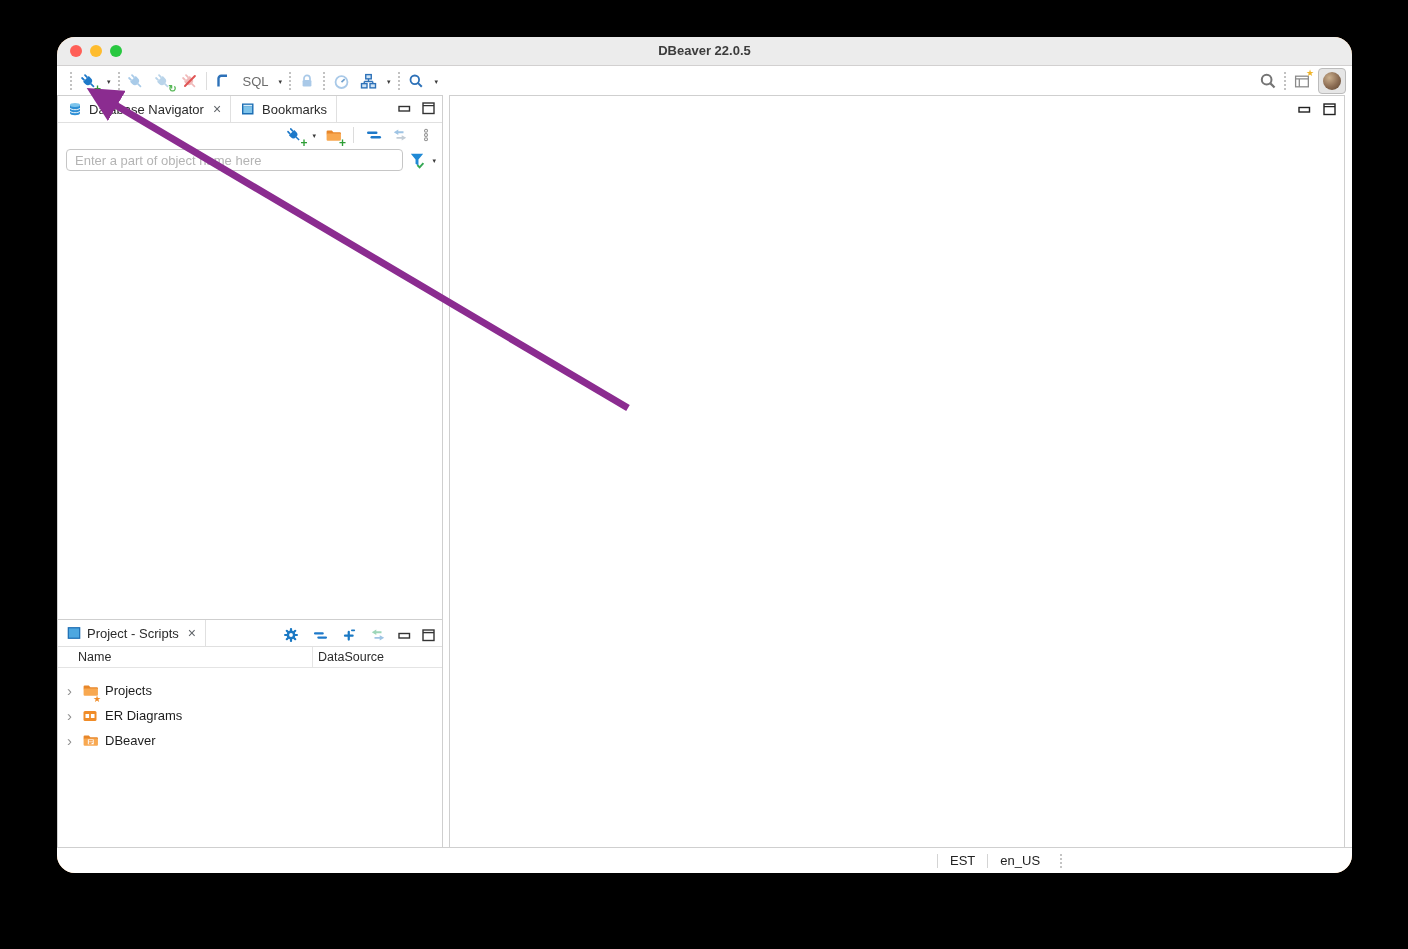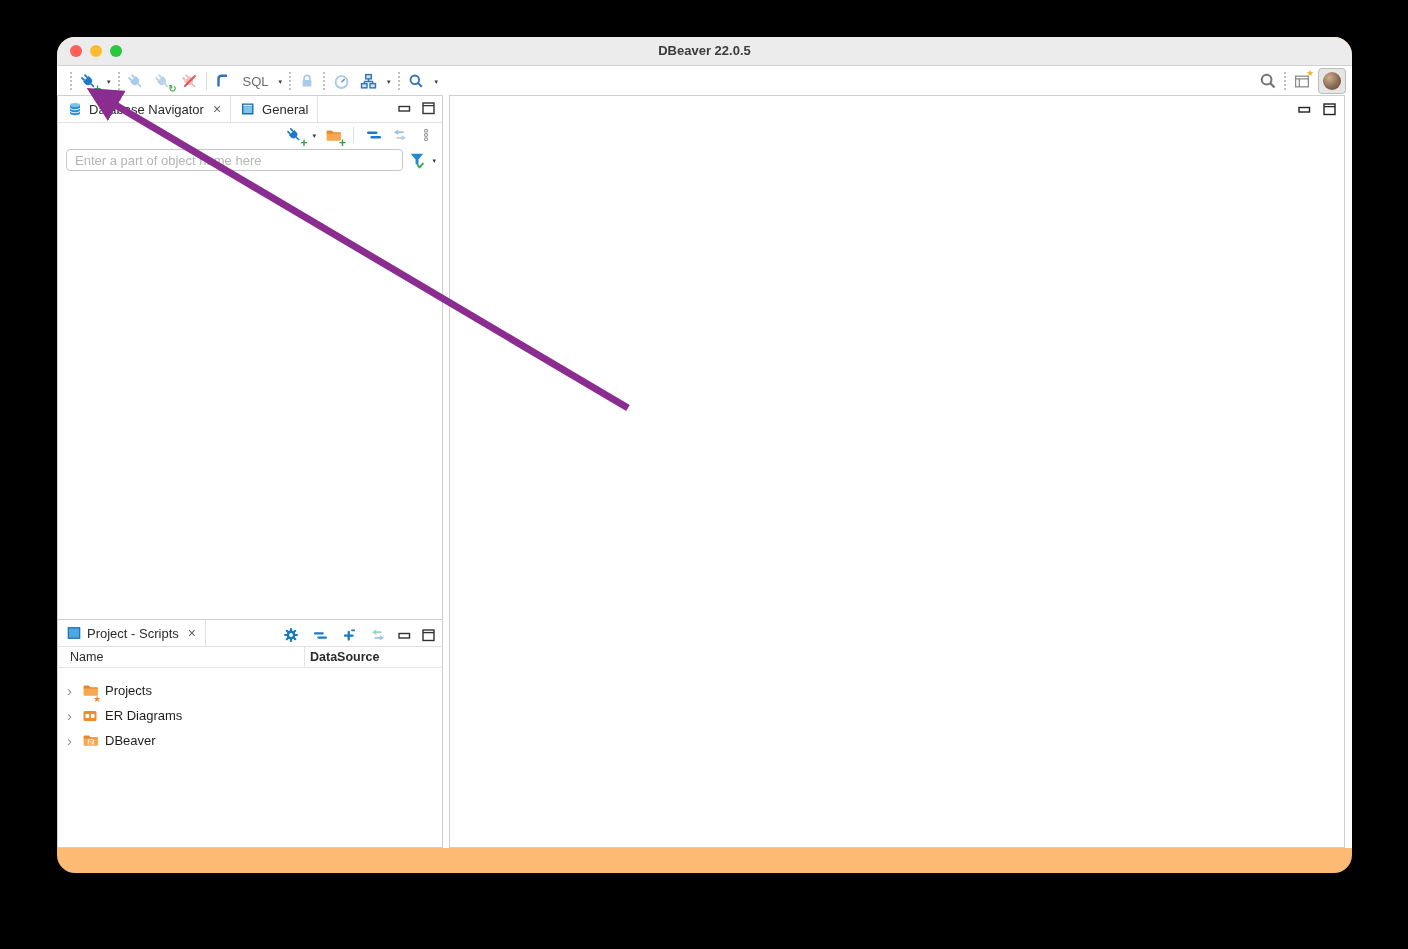--- a/index.html
+++ b/index.html
@@ -48,22 +48,22 @@
   .panel-minmax{position:absolute;right:7px;top:6px;display:flex;gap:11px;align-items:center;}
   .mmicon{display:flex;align-items:center;}
   .nav-toolbar{height:24px;display:flex;align-items:center;justify-content:flex-end;padding:0 7px;gap:8px;}
   .vline{width:1px;height:16px;background:#dcdcdc;margin:0 3px;}
   .search-row{display:flex;align-items:center;padding:2px 6px 4px 8px;gap:5px;}
   input.search{flex:1;height:20px;border:1px solid #c6c6c6;border-radius:4px;padding:0 8px;
     font-size:13px;color:#333;outline:none;font-family:"Liberation Sans",sans-serif;}
   input.search::placeholder{color:#b4b4b4;}
   
   .table-header{height:20px;display:flex;border-bottom:1px solid #e4e4e4;font-size:12.5px;color:#2b2b2b;}
-  .th-name{width:234px;padding-left:12px;display:flex;align-items:center;}
-  .th-ds{flex:1;border-left:1px solid #e4e4e4;padding-left:5px;display:flex;align-items:center;font-weight:bold;}
+  .th-name{width:234px;padding-left:20px;display:flex;align-items:center;}
+  .th-ds{flex:1;border-left:1px solid #e4e4e4;padding-left:5px;display:flex;align-items:center;}
   .tree{padding-top:10px;}
   .tree-row{height:25px;display:flex;align-items:center;padding-left:6px;font-size:13px;color:#1d1d1d;gap:6px;}
   .chev{color:#909090;font-size:15px;width:11px;text-align:center;line-height:1;}
   
   .statusbar{position:absolute;bottom:0;left:0;right:0;height:25px;border-top:1px solid #cfcfcf;background:#fff;}
   .status-group{position:absolute;left:880px;top:0;height:100%;display:flex;align-items:center;font-size:13px;color:#222;}
   .scell{padding:0 12px;}
   .ssep{width:1px;height:14px;background:#d4d4d4;}
   .grip{width:4px;height:14px;border-left:2px dotted #c4c4c4;margin-left:8px;}
   
@@ -237,21 +237,21 @@
           </svg>
           <span>Database Navigator</span>
           <span class="close">×</span>
         </div>
         <div class="tab">
           <svg width="16" height="16" viewBox="0 0 16 16">
             <rect x="2" y="2.5" width="11.5" height="11" fill="#1b6db3"></rect>
             <rect x="3.4" y="3.8" width="8.7" height="1.6" fill="#d7edf9"></rect>
             <rect x="3.4" y="5.4" width="8.7" height="6.6" fill="#7ec3ea"></rect>
           </svg>
-          <span>General</span>
+          <span>Bookmarks</span>
         </div>
         <div class="panel-minmax">
           <span class="mmicon" style="color:#333">
             <svg width="13" height="13" viewBox="0 0 13 13">
                 <use href="#minrect"></use>
               </svg>
           </span>
           <span class="mmicon" style="color:#333">
             <svg width="13" height="13" viewBox="0 0 13 13">
                 <use href="#maxrect"></use>
@@ -413,20 +413,29 @@
         </span>
         <span class="mmicon" style="color:#222">
           <svg width="13" height="13" viewBox="0 0 13 13">
               <use href="#maxrect"></use>
             </svg>
         </span>
       </div>
     </div>
   </div>
 
+  <div class="statusbar">
+    <div class="status-group">
+      <span class="ssep"></span>
+      <span class="scell">EST</span>
+      <span class="ssep"></span>
+      <span class="scell">en_US</span>
+      <span class="grip"></span>
+    </div>
+  </div>
 </div>
 
 <svg class="overlay" width="1408" height="949" viewBox="0 0 1408 949">
   <defs>
     <marker id="ah" markerWidth="5" markerHeight="5" refX="0.8" refY="2.5" orient="auto">
       <polygon points="0 0, 5 2.5, 0 5" fill="#8B2C90"></polygon>
     </marker>
   </defs>
   <line x1="628" y1="408" x2="112" y2="103" stroke="#8B2C90" stroke-width="7" marker-end="url(#ah)"></line>
 </svg>

